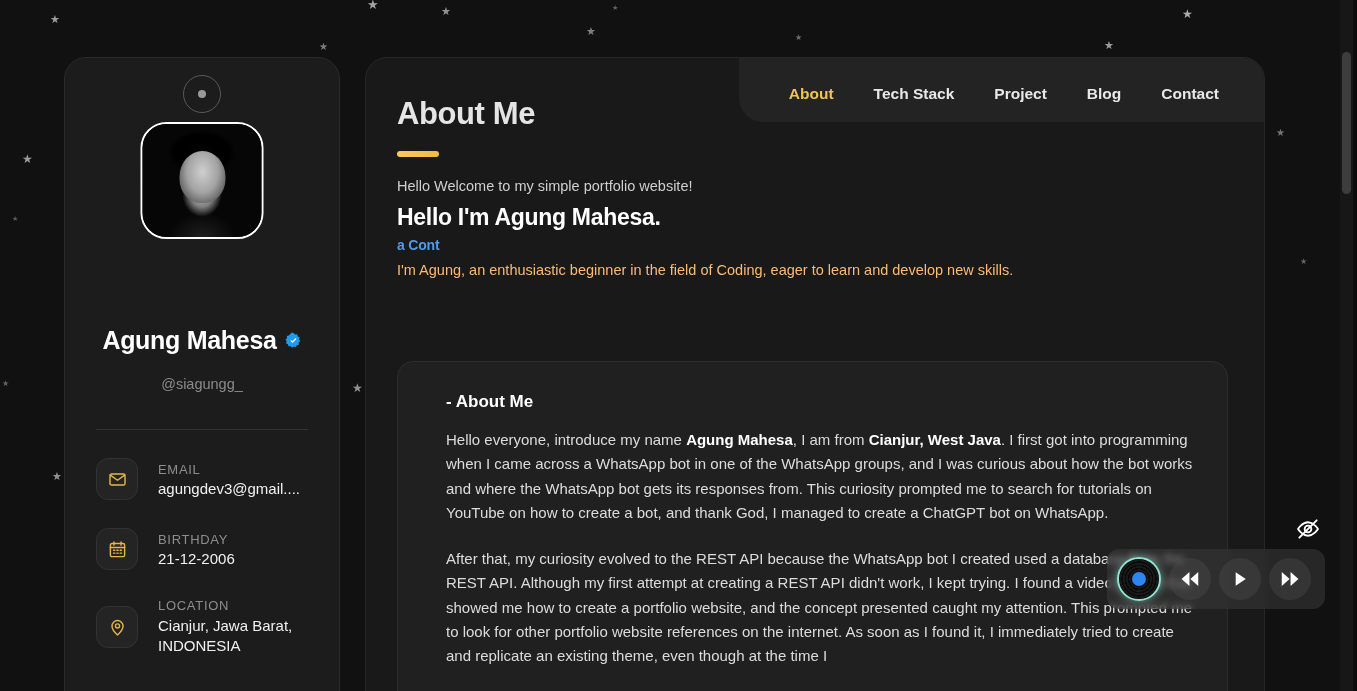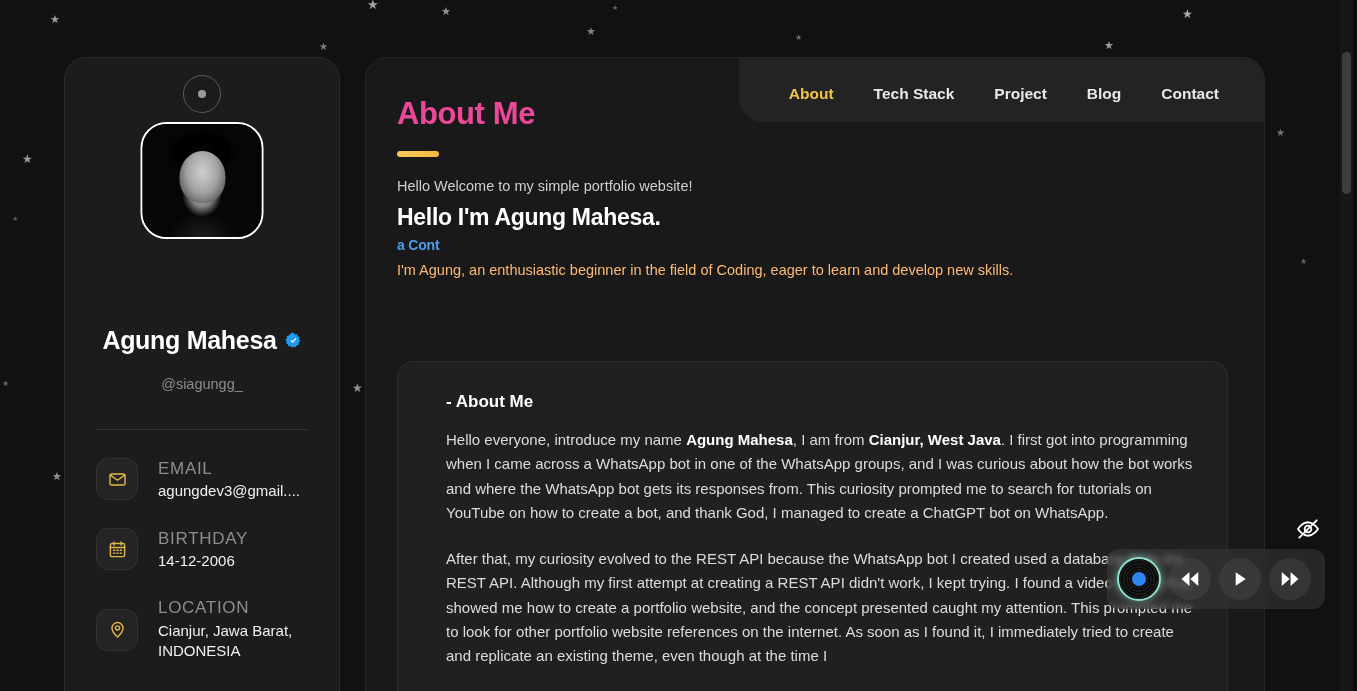--- a/index.html
+++ b/index.html
@@ -167,21 +167,21 @@
     border-radius: 12px;
     background: #242424;
     border: 1px solid #323232;
     display: flex;
     align-items: center;
     justify-content: center;
   }
   .contact-icon svg { display: block; }
   .contact-text { min-width: 0; flex: 1; }
   .contact-label {
-    font-size: 17px;
+    font-size: 13px;
     letter-spacing: 0.7px;
     color: #8d8d8d;
     text-transform: uppercase;
     margin-bottom: 3px;
   }
   .contact-value {
     font-size: 15px;
     color: #f0f0f0;
     white-space: nowrap;
     overflow: hidden;
@@ -227,21 +227,21 @@
     margin-top: 8px;
   }
   .nav-item.active { color: #f0c44c; }
 
   .page-title {
     position: absolute;
     left: 31px;
     top: 38px;
     font-size: 31px;
     font-weight: 700;
-    color: #ec4899;
+    color: #e5e5e5;
     letter-spacing: -0.4px;
   }
   .title-accent {
     position: absolute;
     left: 31px;
     top: 93px;
     width: 42px;
     height: 6px;
     border-radius: 3px;
     background: linear-gradient(90deg, #f6ca5c, #f5b93f);
@@ -462,21 +462,21 @@
       <div class="contact-row">
         <div class="contact-icon">
           <svg width="19" height="19" viewBox="0 0 24 24" fill="none" stroke="#e3b64a" stroke-width="1.8" stroke-linecap="round" stroke-linejoin="round">
             <rect x="3" y="4.5" width="18" height="16.5" rx="2"></rect>
             <path d="M3 9.5h18M7.5 2.5v4M16.5 2.5v4"></path>
             <path d="M7 13h1.6M11.2 13h1.6M15.4 13h1.6M7 16.6h1.6M11.2 16.6h1.6M15.4 16.6h1.6"></path>
           </svg>
         </div>
         <div class="contact-text">
           <div class="contact-label">BIRTHDAY</div>
-          <div class="contact-value">14-12-2006</div>
+          <div class="contact-value">21-12-2006</div>
         </div>
       </div>
 
       <div class="contact-row">
         <div class="contact-icon">
           <svg width="19" height="19" viewBox="0 0 24 24" fill="none" stroke="#e3b64a" stroke-width="1.8" stroke-linecap="round" stroke-linejoin="round">
             <path d="M12 21.5s7-6.3 7-11.3A7 7 0 005 10.2c0 5 7 11.3 7 11.3z"></path>
             <circle cx="12" cy="10" r="2.6"></circle>
           </svg>
         </div>

